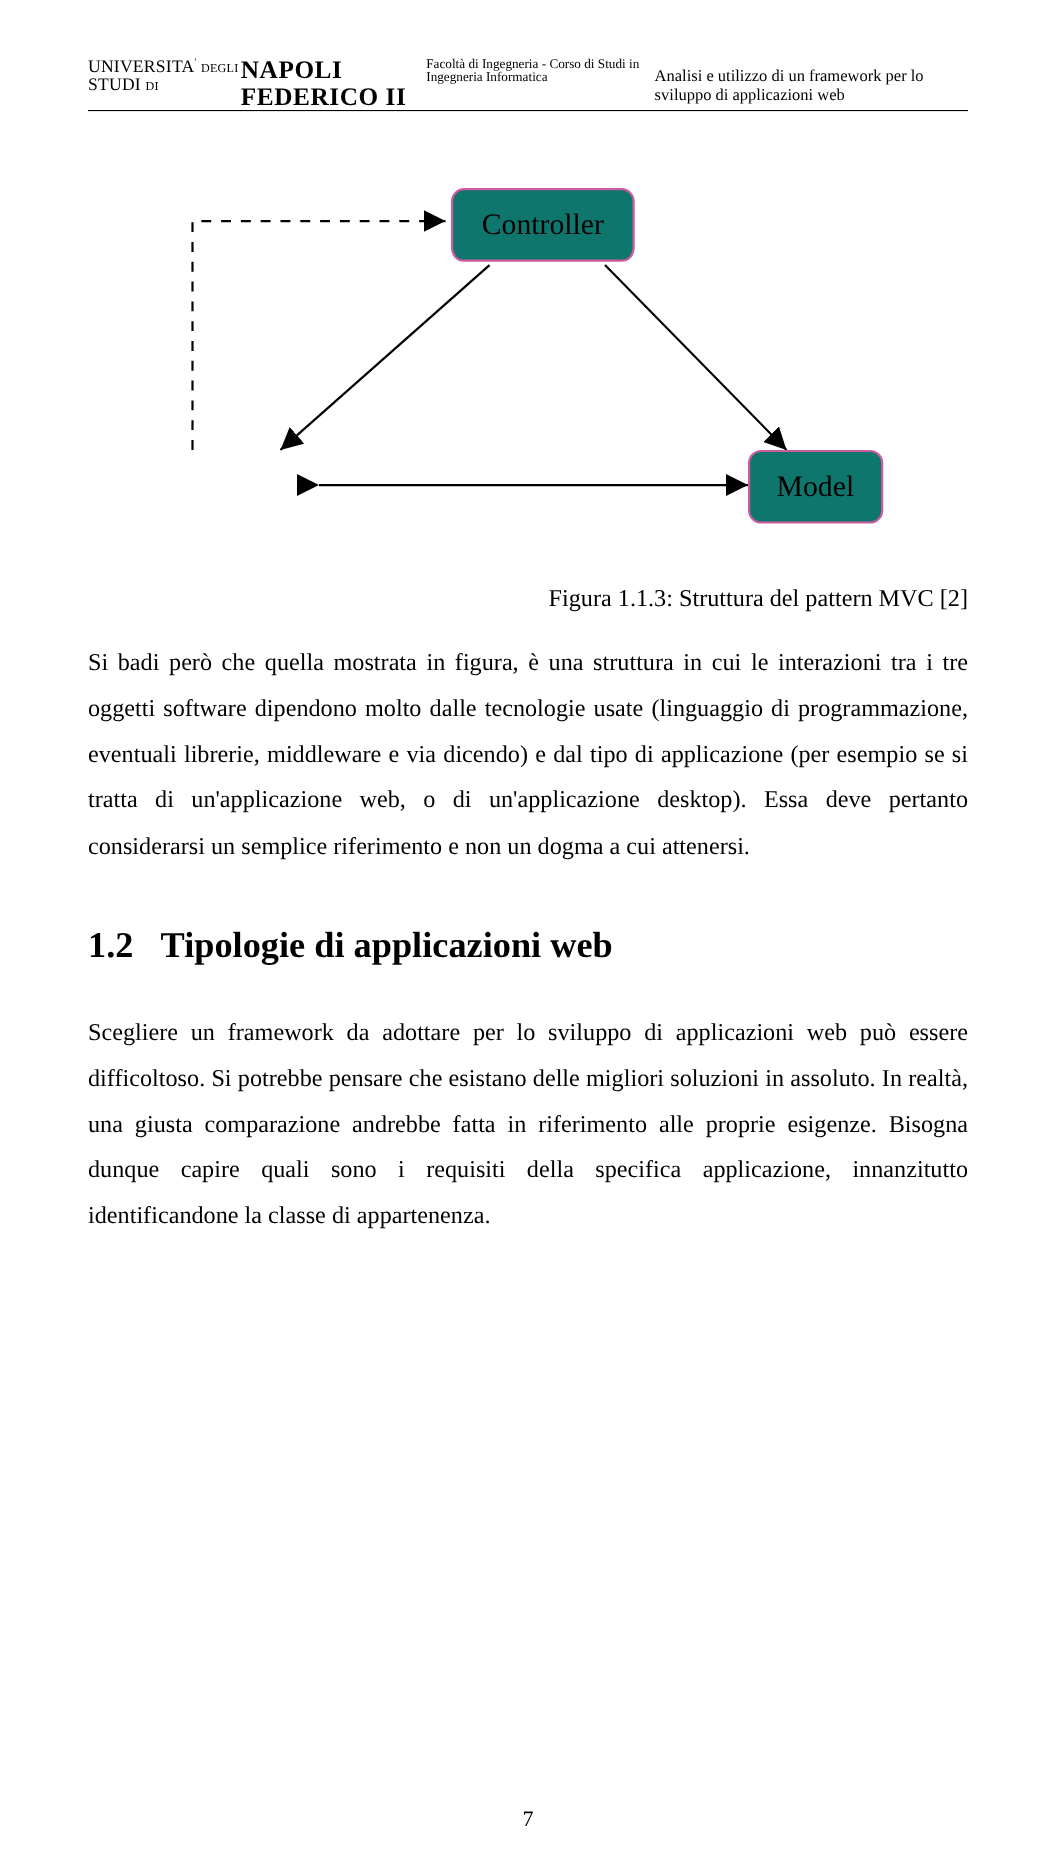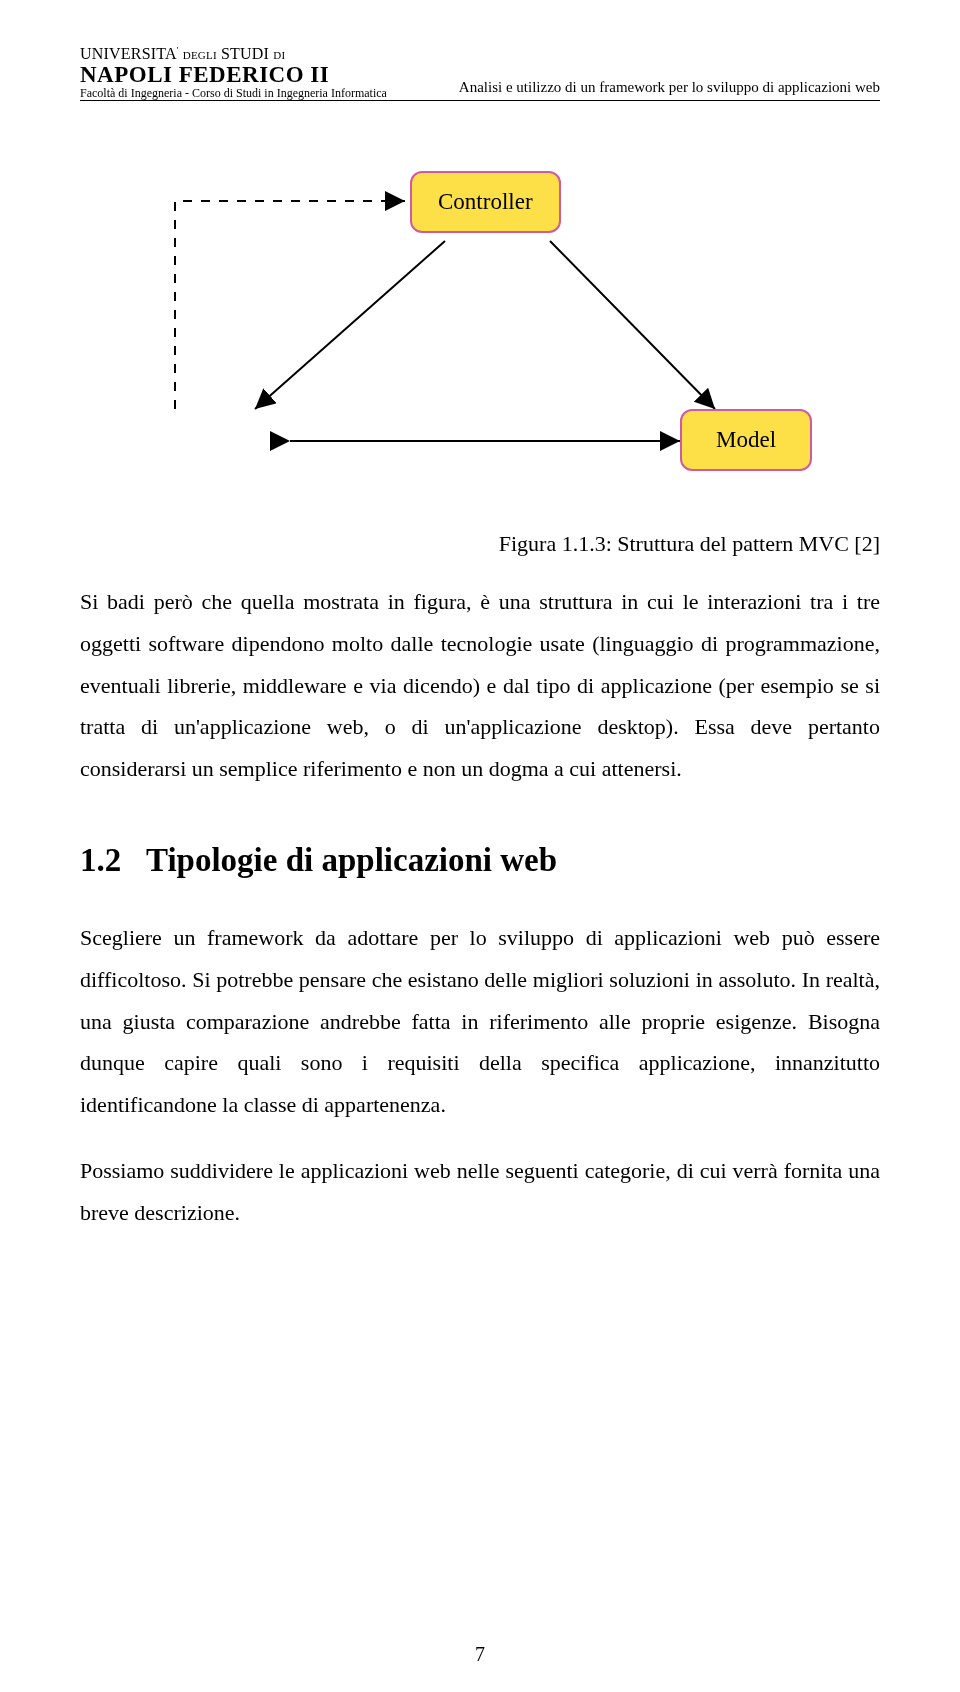--- a/index.html
+++ b/index.html
@@ -1,26 +1,26 @@
 <!DOCTYPE html>
 <html><head>
 <meta charset="utf-8">
 <style>
   html,body{margin:0;padding:0;background:#fff;font-family:"Times New Roman",Times,serif;color:#000}
   .page{width:960px;min-height:1692px;margin:0 auto;position:relative;box-sizing:border-box;padding:0 80px 80px 80px}
   .header{display:flex;justify-content:space-between;align-items:flex-end;padding-top:22px;height:78px;border-bottom:1.5px solid #000}
-  .hdr-left{display:flex;flex-direction:column;line-height:1.05}
+  .hdr-left{display:flex;flex-direction:row;line-height:1.05}
   .uni-line1{font-size:16px;font-weight:400;letter-spacing:0.2px}
   .uni-line1 .small{font-size:11px;font-weight:400}
   .uni-line1 .sup{font-size:9px;vertical-align:super}
   .uni-line2{font-size:23px;font-weight:700;letter-spacing:0.5px}
   .uni-line3{font-size:12px;font-weight:400}
   .hdr-right{font-size:15px;font-family:"Times New Roman",serif;align-self:flex-end;padding-bottom:4px}
   .diagram-wrap{position:relative;height:370px;margin-top:40px}
-  .node{position:absolute;background:#fde047;border:2.5px solid #d05aa0;border-radius:12px;font-size:23px;text-align:right;padding:16px 26px;box-sizing:border-box}
+  .node{position:absolute;background:#0f766e;border:2.5px solid #d05aa0;border-radius:12px;font-size:27px;text-align:right;padding:16px 26px;box-sizing:border-box}
   .caption{text-align:right;font-size:22px;margin:20px 0 24px 0}
   .body-text{font-size:22px;line-height:1.9;text-align:justify;margin-bottom:24px}
   .body-text.first{text-indent:0}
   .section-head{font-size:33px;font-weight:700;margin:52px 0 38px 0}
   .pagenum{position:absolute;bottom:26px;left:0;right:0;text-align:center;font-size:20px}
   .watermark{position:absolute;top:880px;left:140px;width:680px;height:680px;opacity:0.08;z-index:-1;border:30px double #555;border-radius:50%;box-sizing:border-box}
 </style>
 </head>
 <body>
 
@@ -54,28 +54,27 @@
 
       <path d="M 95 268 L 95 60 L 325 60" stroke="#000" stroke-width="2" fill="none" stroke-dasharray="9,9" marker-end="url(#arr)"></path>
 
       <line x1="365" y1="100" x2="175" y2="268" stroke="#000" stroke-width="2" marker-end="url(#arr)"></line>
 
       <line x1="470" y1="100" x2="635" y2="268" stroke="#000" stroke-width="2" marker-end="url(#arr)"></line>
 
       <line x1="210" y1="300" x2="600" y2="300" stroke="#000" stroke-width="2" marker-end="url(#arr)" marker-start="url(#arr2)"></line>
     </svg>
     <div class="node" style="left:330px;top:30px">Controller</div>
-    <div class="node" style="left:600px;top:268px;padding:16px 34px">Model</div>
+    <div class="node" style="left:600px;top:268px;padding:16px 24px">Model</div>
   </div>
 
   <div class="caption">Figura 1.1.3: Struttura del pattern MVC [2]</div>
 
   <p class="body-text">Si badi però che quella mostrata in figura, è una struttura in cui le interazioni tra i tre oggetti software dipendono molto dalle tecnologie usate (linguaggio di programmazione, eventuali librerie, middleware e via dicendo) e dal tipo di applicazione (per esempio se si tratta di un'applicazione web, o di un'applicazione desktop). Essa deve pertanto considerarsi un semplice riferimento e non un dogma a cui attenersi.</p>
 
   <h2 class="section-head">
     <span>1.2</span>&nbsp;&nbsp;&nbsp;<span>Tipologie di applicazioni web</span>
   </h2>
 
   <p class="body-text">Scegliere un framework da adottare per lo sviluppo di applicazioni web può essere difficoltoso. Si potrebbe pensare che esistano delle migliori soluzioni in assoluto. In realtà, una giusta comparazione andrebbe fatta in riferimento alle proprie esigenze. Bisogna dunque capire quali sono i requisiti della specifica applicazione, innanzitutto identificandone la classe di appartenenza.</p>
-  <p class="body-text">Possiamo suddividere le applicazioni web nelle seguenti categorie, di cui verrà fornita una breve descrizione.</p>
 
   <div class="pagenum">7</div>
 </div>
 
 </body></html>

